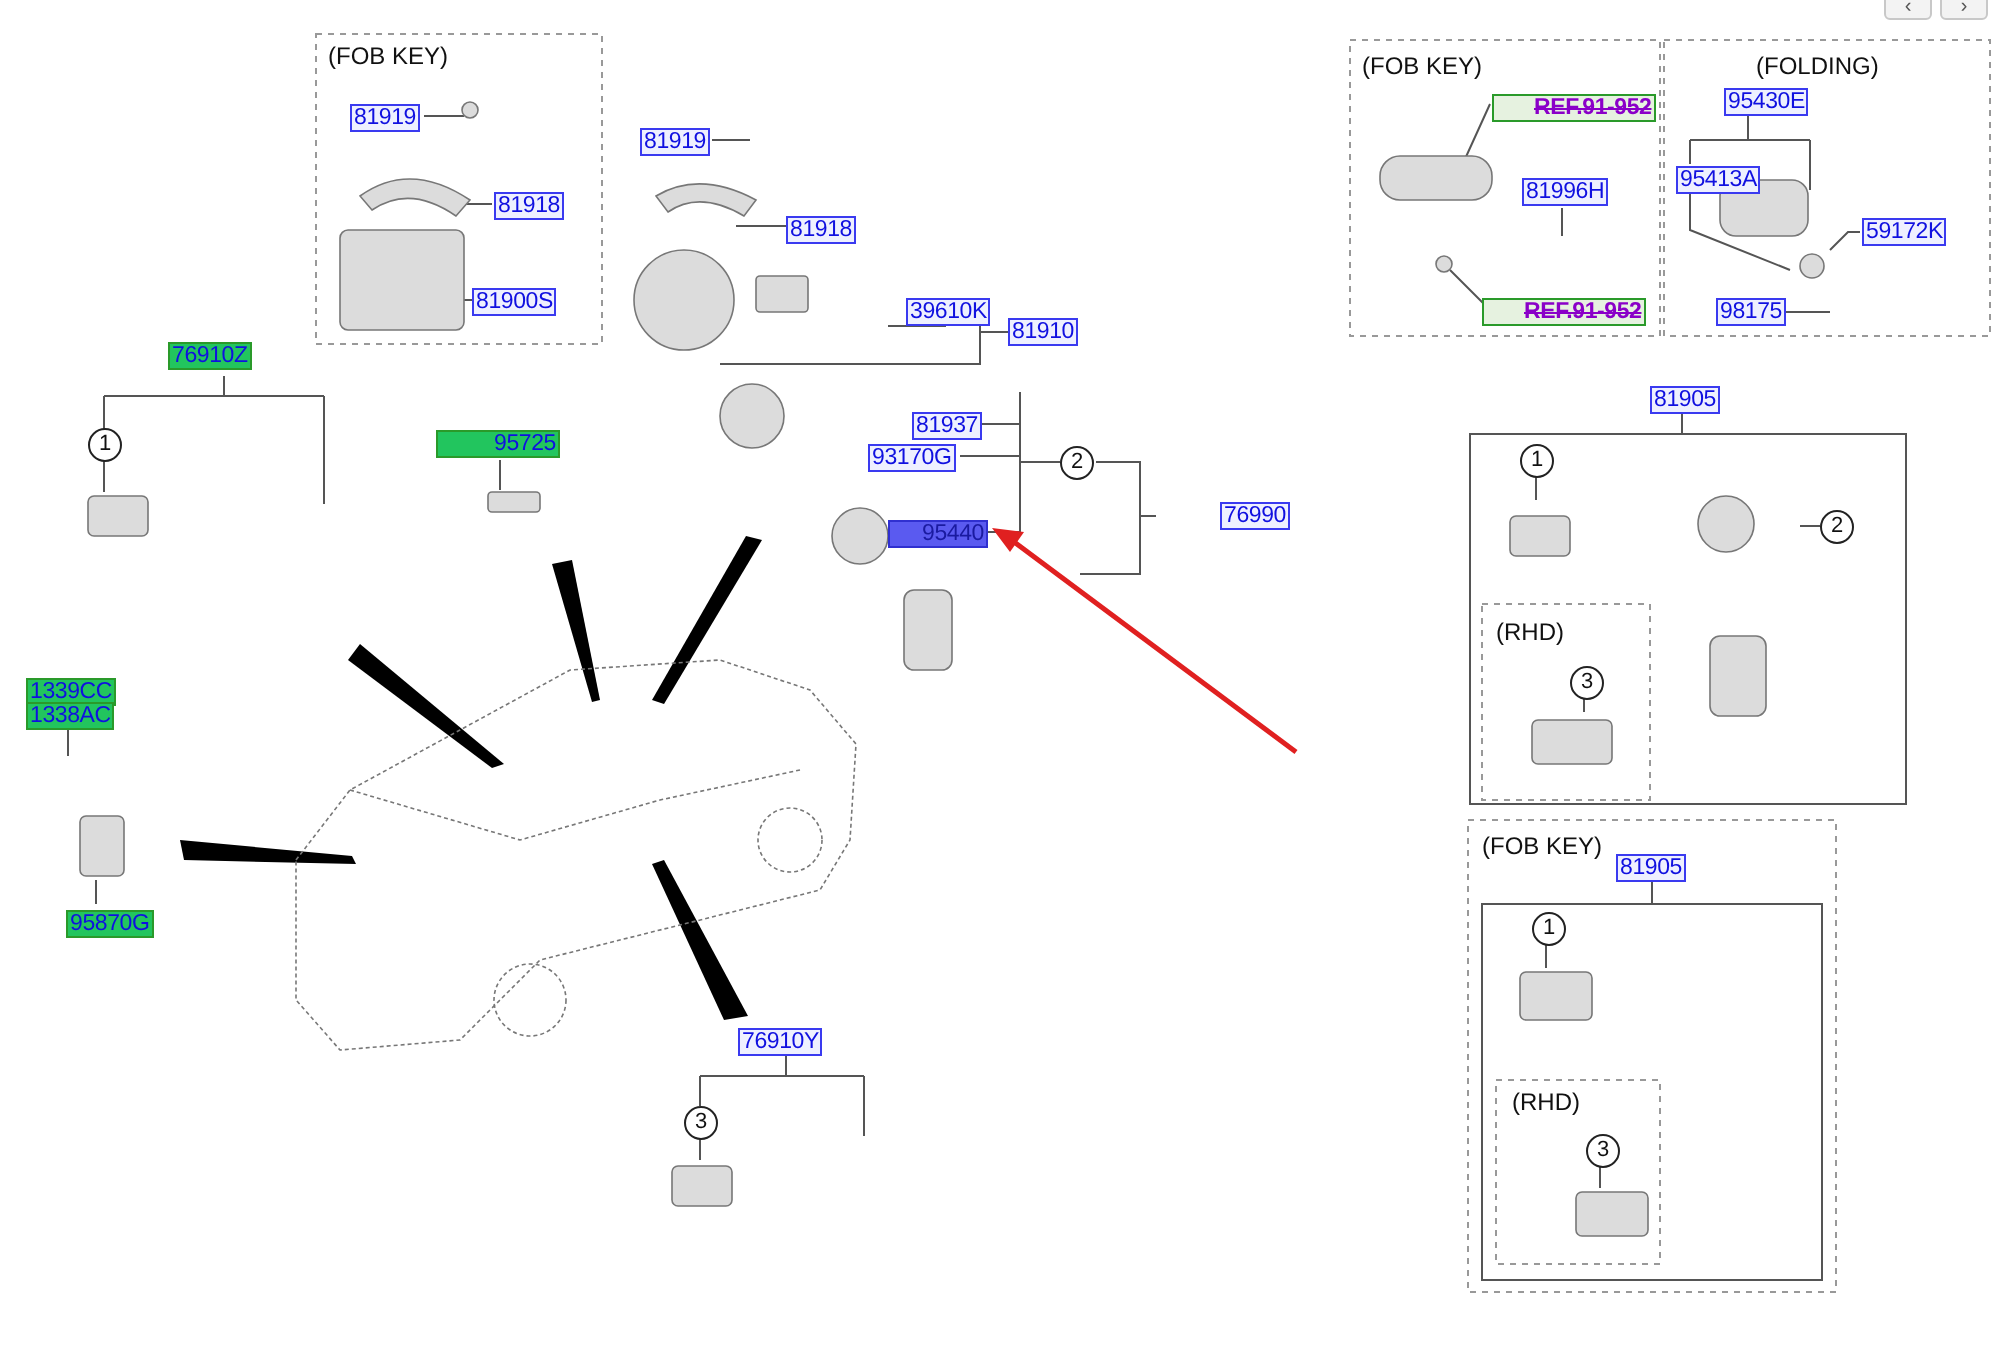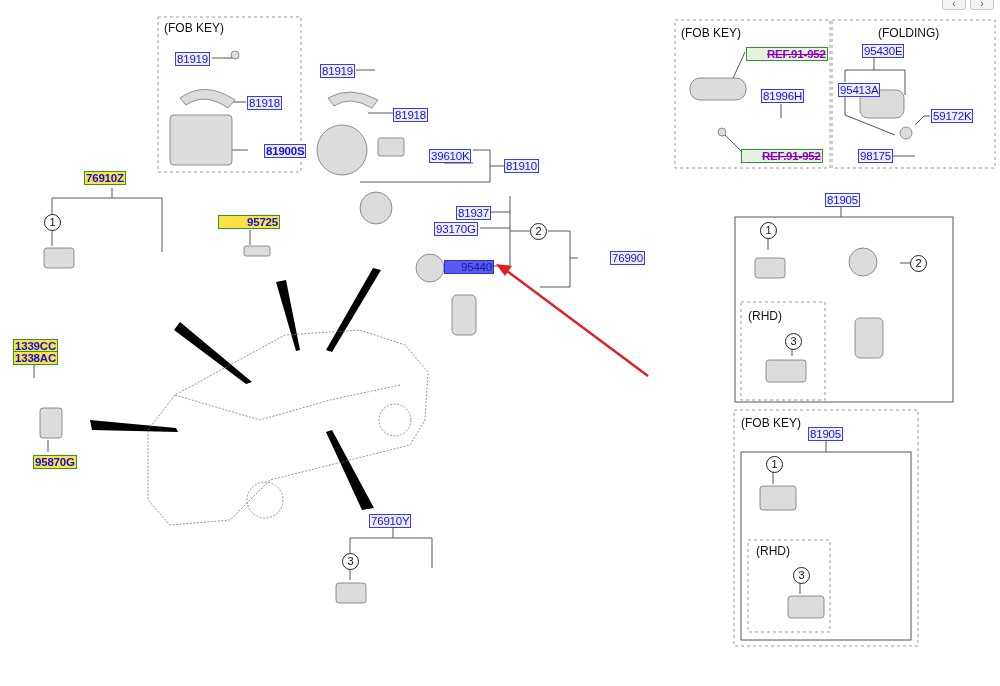--- a/index.html
+++ b/index.html
@@ -1,20 +1,20 @@
 <!DOCTYPE html>
 <html><head>
 <meta charset="utf-8">
 <style>
   html, body { margin:0; padding:0; background:#ffffff; }
   body { width:1000px; height:686px; position:relative; overflow:hidden; font-family:"Liberation Sans", sans-serif; }
   .stage { position:absolute; left:0; top:0; width:1000px; height:686px; }
   svg.lines { position:absolute; left:0; top:0; width:1000px; height:686px; }
   .lbl { position:absolute; font-size:11.5px; line-height:12px; padding:0 1px; color:#1010e0; background:#eef0ff; border:1px solid #3a3af0; white-space:nowrap; cursor:pointer; letter-spacing:-0.2px; }
-  .lbl.green { border-color:#2a9a2a; background:#fde047;font-weight:bold; }
+  .lbl.green { border-color:#2a9a2a; background:#22c55e; }
   .lbl.ref { color:#8a00c8; border-color:#2a9a2a; background:#e6f2e0; font-weight:bold; text-decoration:line-through; text-decoration-thickness:1px;padding-left:20px; }
   .lbl.sel { background:#5a5af0; color:#1a1aa0; border-color:#3030d0; }
   .cap { position:absolute; font-size:12px; color:#111; white-space:nowrap; }
   .callout { position:absolute; width:15px; height:15px; border:1px solid #222; border-radius:50%; font-size:11px; line-height:15px; text-align:center; background:#fff; color:#111; }
   .navbtn { position:absolute; top:-8px; width:22px; height:16px; border:1px solid #c8c8c8; border-radius:3px; background:#f3f3f3; font-size:10px; color:#555; text-align:center; line-height:22px; cursor:pointer; }
 </style>
 </head>
 <body>
 
 <div class="stage">
@@ -106,25 +106,25 @@
   <span class="callout" style="left:530px;top:223px;">2</span>
   <span class="callout" style="left:342px;top:553px;">3</span>
   <span class="callout" style="left:760px;top:222px;">1</span>
   <span class="callout" style="left:910px;top:255px;">2</span>
   <span class="callout" style="left:785px;top:333px;">3</span>
   <span class="callout" style="left:766px;top:456px;">1</span>
   <span class="callout" style="left:793px;top:567px;">3</span>
 
   <span class="lbl" style="left:175px;top:52px;">81919</span>
   <span class="lbl" style="left:247px;top:96px;">81918</span>
-  <span class="lbl" style="left:264px;top:144px;font-weight:bold;">81900S</span>
+  <span class="lbl" style="left:236px;top:144px;">81900S</span>
 
   <span class="lbl" style="left:320px;top:64px;">81919</span>
   <span class="lbl" style="left:393px;top:108px;">81918</span>
-  <span class="lbl" style="left:429px;top:149px;">39610K</span>
+  <span class="lbl" style="left:453px;top:149px;">39610K</span>
   <span class="lbl" style="left:504px;top:159px;">81910</span>
   <span class="lbl" style="left:456px;top:206px;">81937</span>
   <span class="lbl" style="left:434px;top:222px;">93170G</span>
   <span class="lbl sel" style="left:444px;top:260px;padding-left:16px;">95440</span>
   <span class="lbl" style="left:610px;top:251px;">76990</span>
 
   <span class="lbl green" style="left:84px;top:171px;">76910Z</span>
   <span class="lbl green" style="left:218px;top:215px;padding-left:28px;">95725</span>
   <span class="lbl green" style="left:13px;top:339px;">1339CC</span>
   <span class="lbl green" style="left:13px;top:351px;">1338AC</span>

